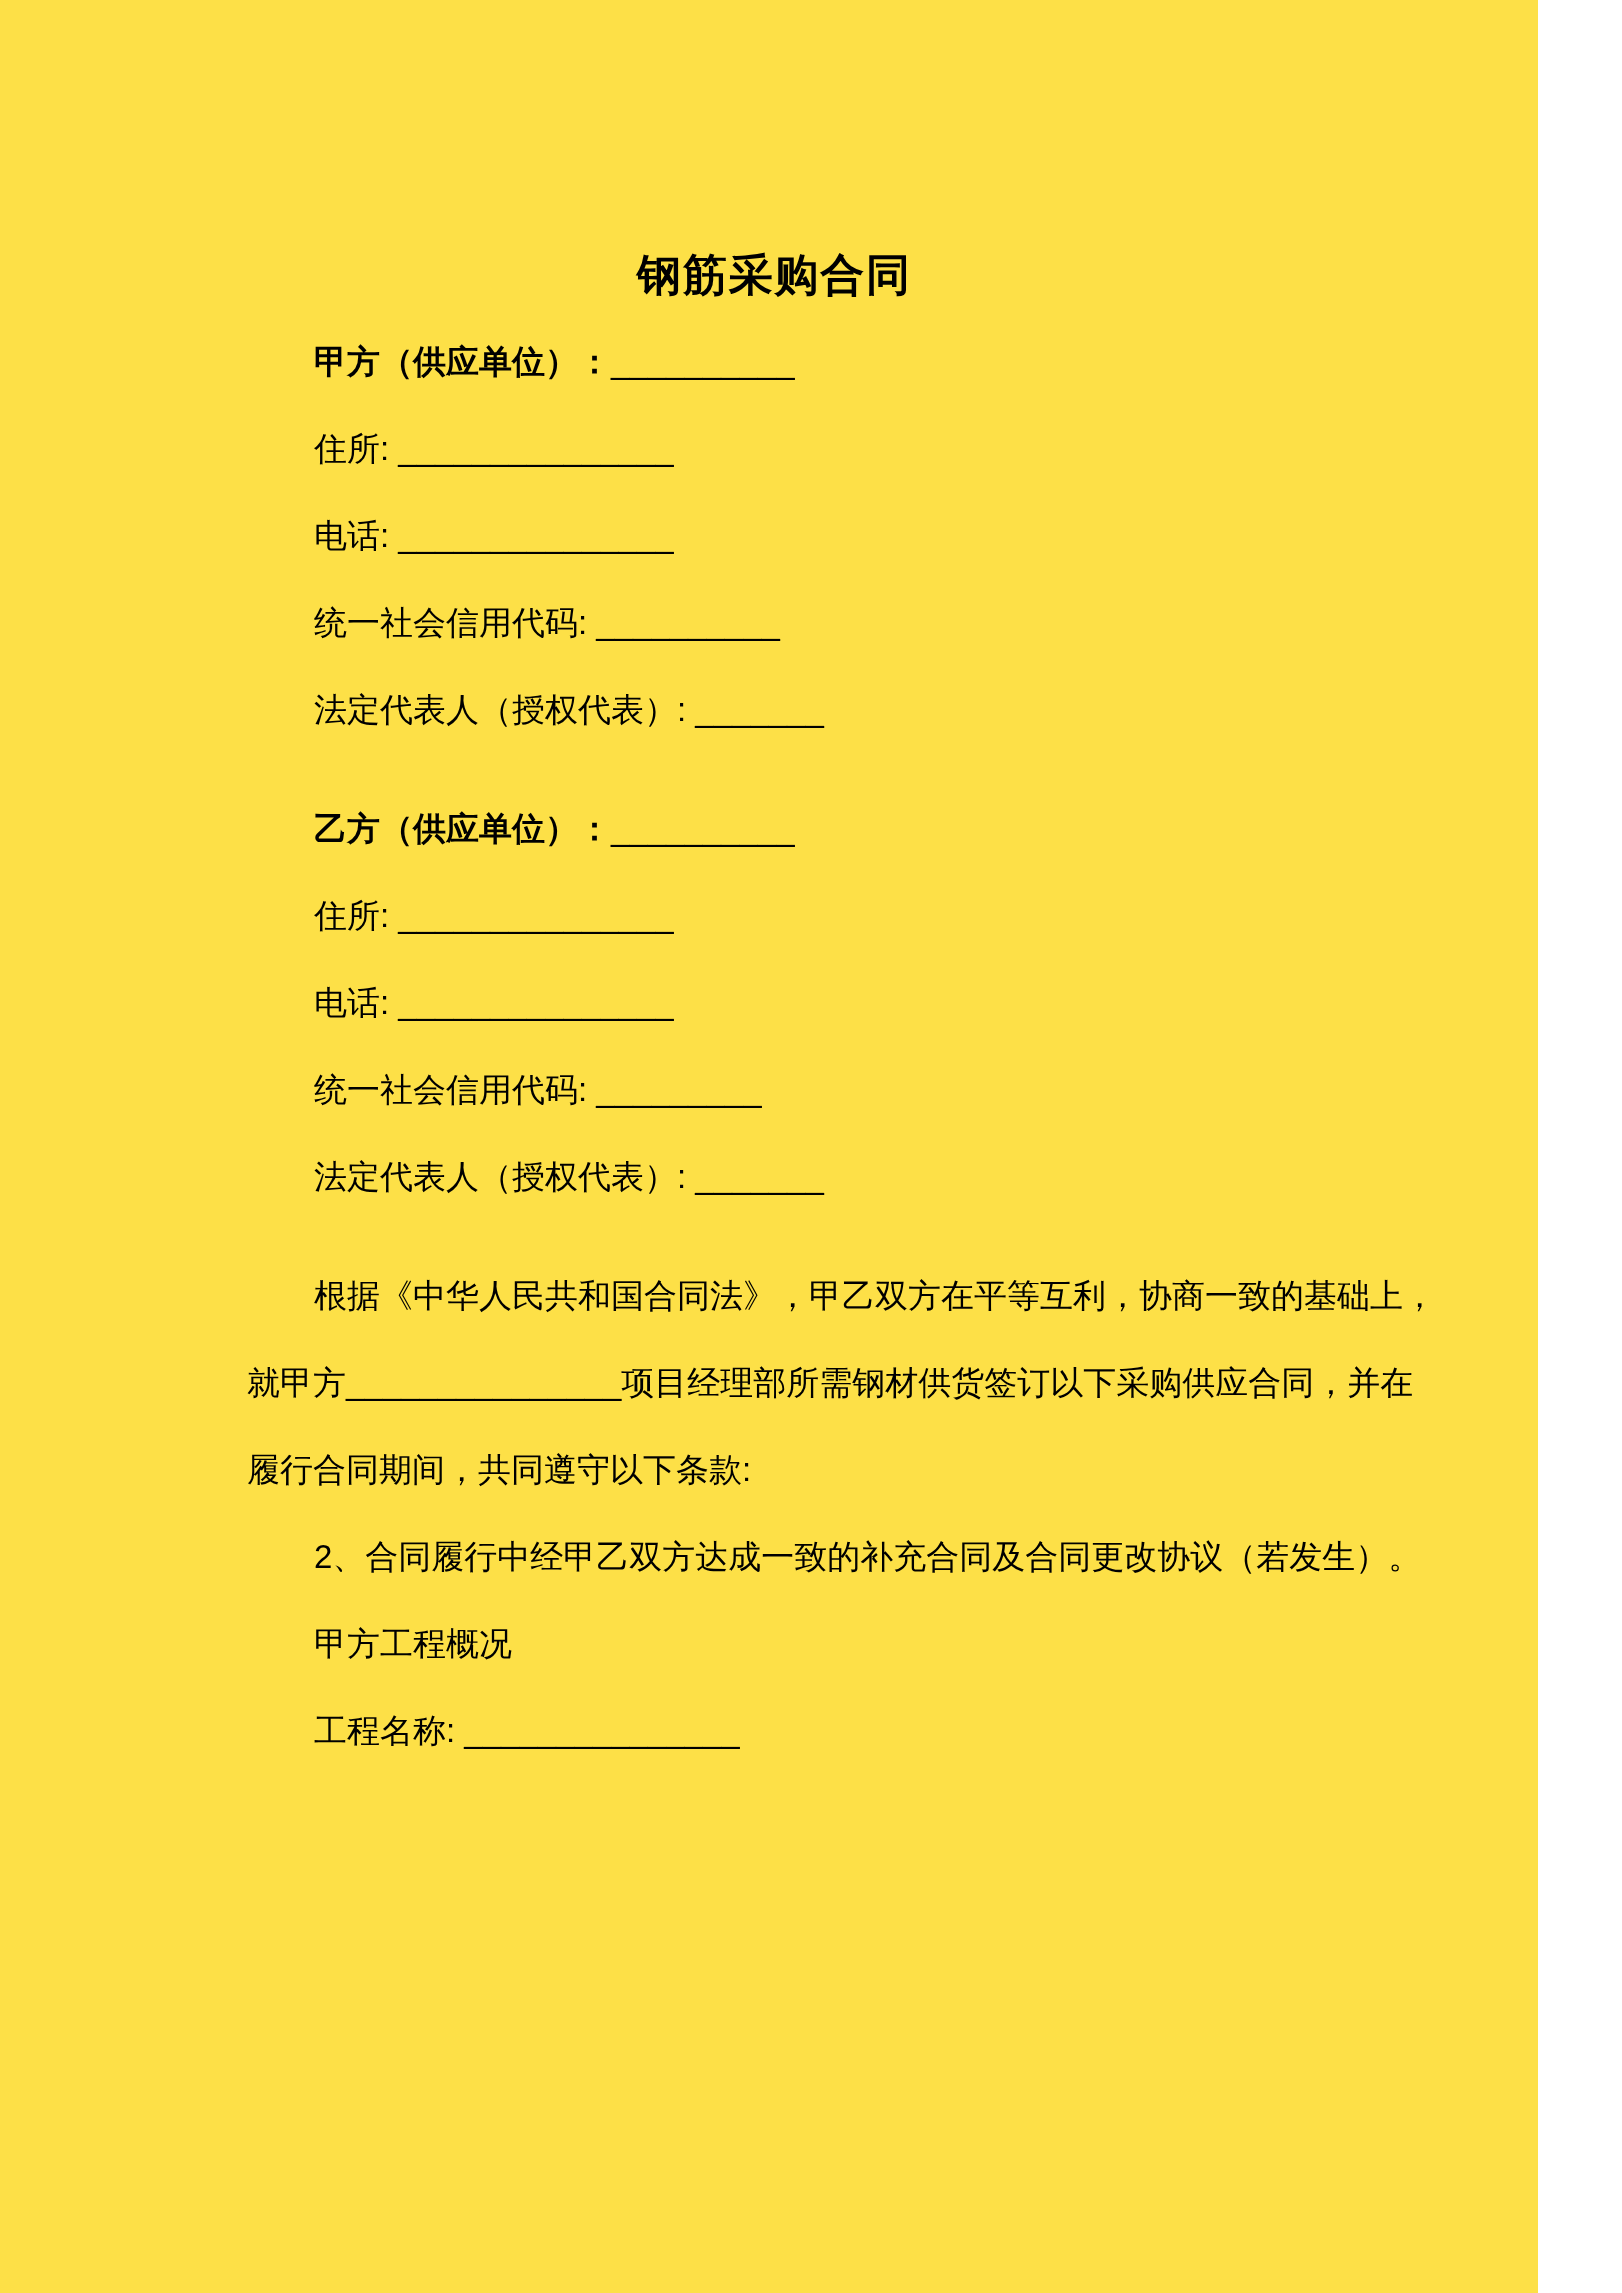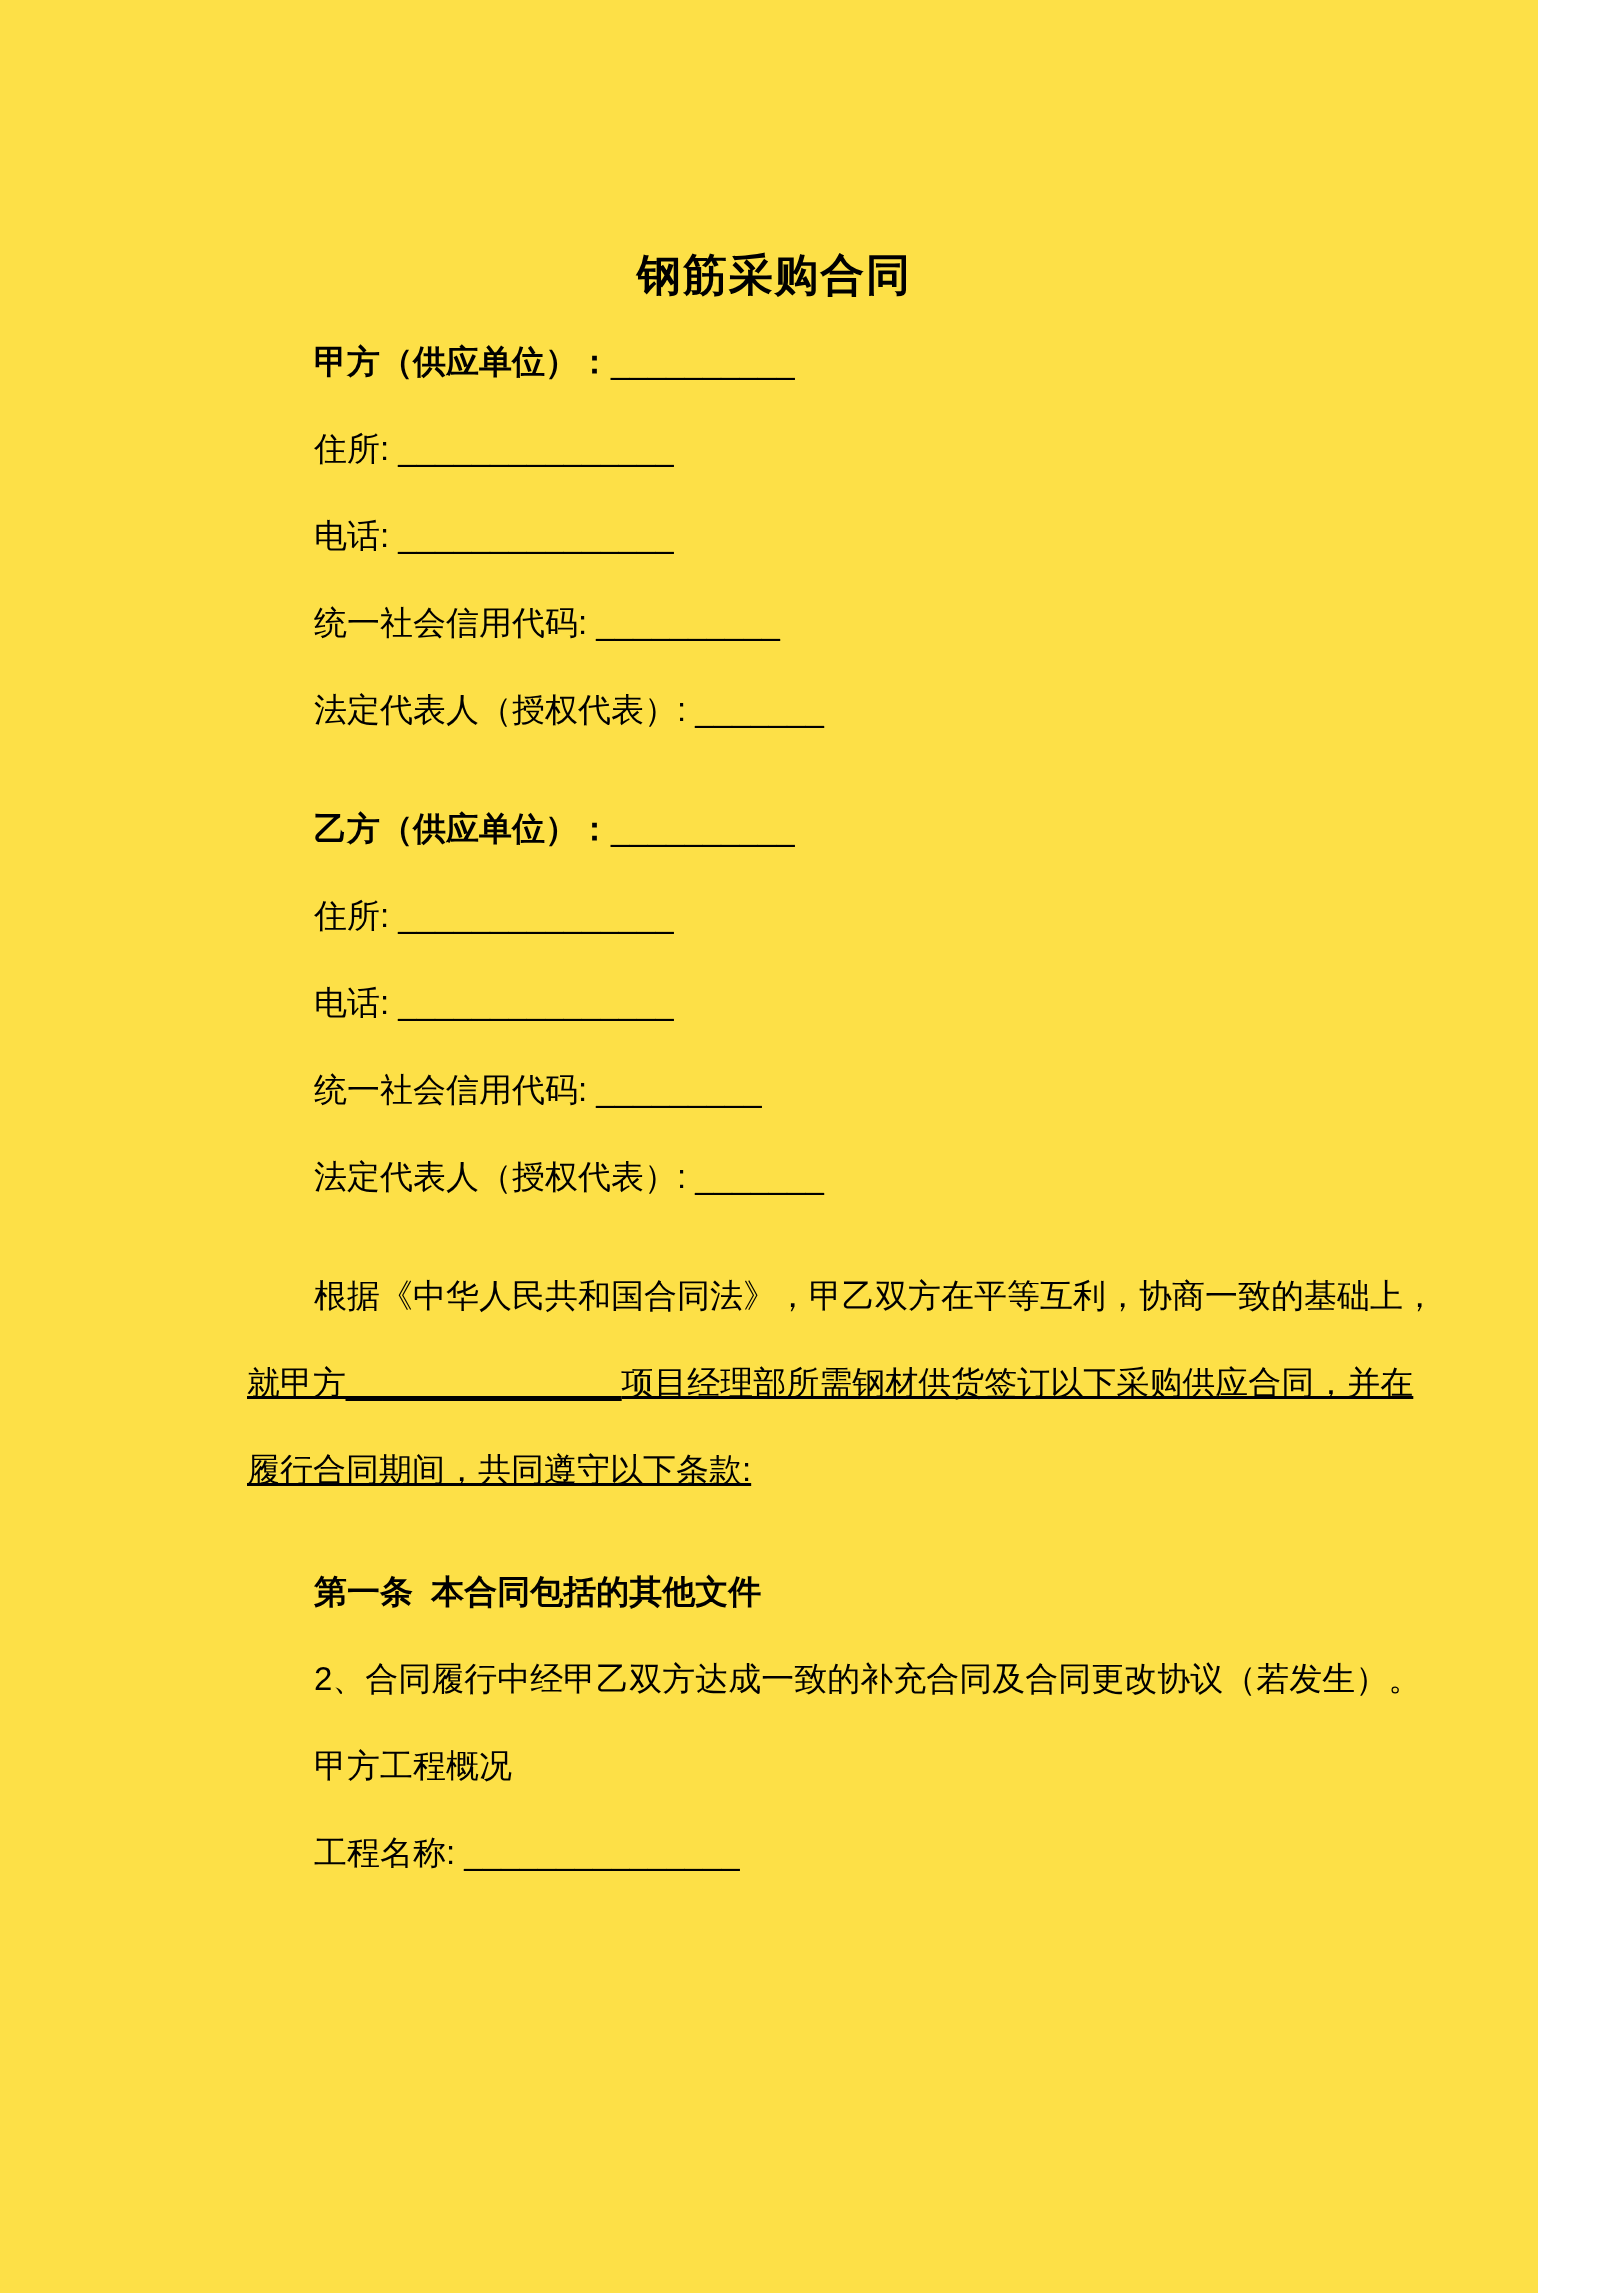--- a/index.html
+++ b/index.html
@@ -28,21 +28,20 @@
   }
   .line {
     font-size: 33px;
     line-height: 87px;
     margin: 0;
     text-indent: 67px;
     white-space: pre;
   }
   .cont {
     text-indent: 0;
-    text-decoration: underline;
   }
   .bold {
     font-weight: bold;
   }
   .gap-sm { margin-top: 32px; }
   .gap-md { margin-top: 35px; }
   .blank {
     letter-spacing: 0;
   }
 </style>
@@ -62,19 +61,18 @@
   <p class="line gap-sm"><span class="bold">乙方（供应单位）：</span><span class="blank">__________</span></p>
   <p class="line"><span>住所: </span><span class="blank">_______________</span></p>
   <p class="line"><span>电话: </span><span class="blank">_______________</span></p>
   <p class="line"><span>统一社会信用代码: </span><span class="blank">_________</span></p>
   <p class="line"><span>法定代表人（授权代表）: </span><span class="blank">_______</span></p>
 
   <p class="line gap-sm">根据《中华人民共和国合同法》，甲乙双方在平等互利，协商一致的基础上，</p>
   <p class="line cont"><span>就甲方</span><span class="blank">_______________</span><span>项目经理部所需钢材供货签订以下采购供应合同，并在</span></p>
   <p class="line cont">履行合同期间，共同遵守以下条款:</p>
 
-  <p class="line bold gap-md">第一条  本合同包括的其他文件</p>
   <p class="line">2、合同履行中经甲乙双方达成一致的补充合同及合同更改协议（若发生）。</p>
   <p class="line">甲方工程概况</p>
   <p class="line"><span>工程名称: </span><span class="blank">_______________</span></p>
 
 </div>
 
 
 </body></html>

